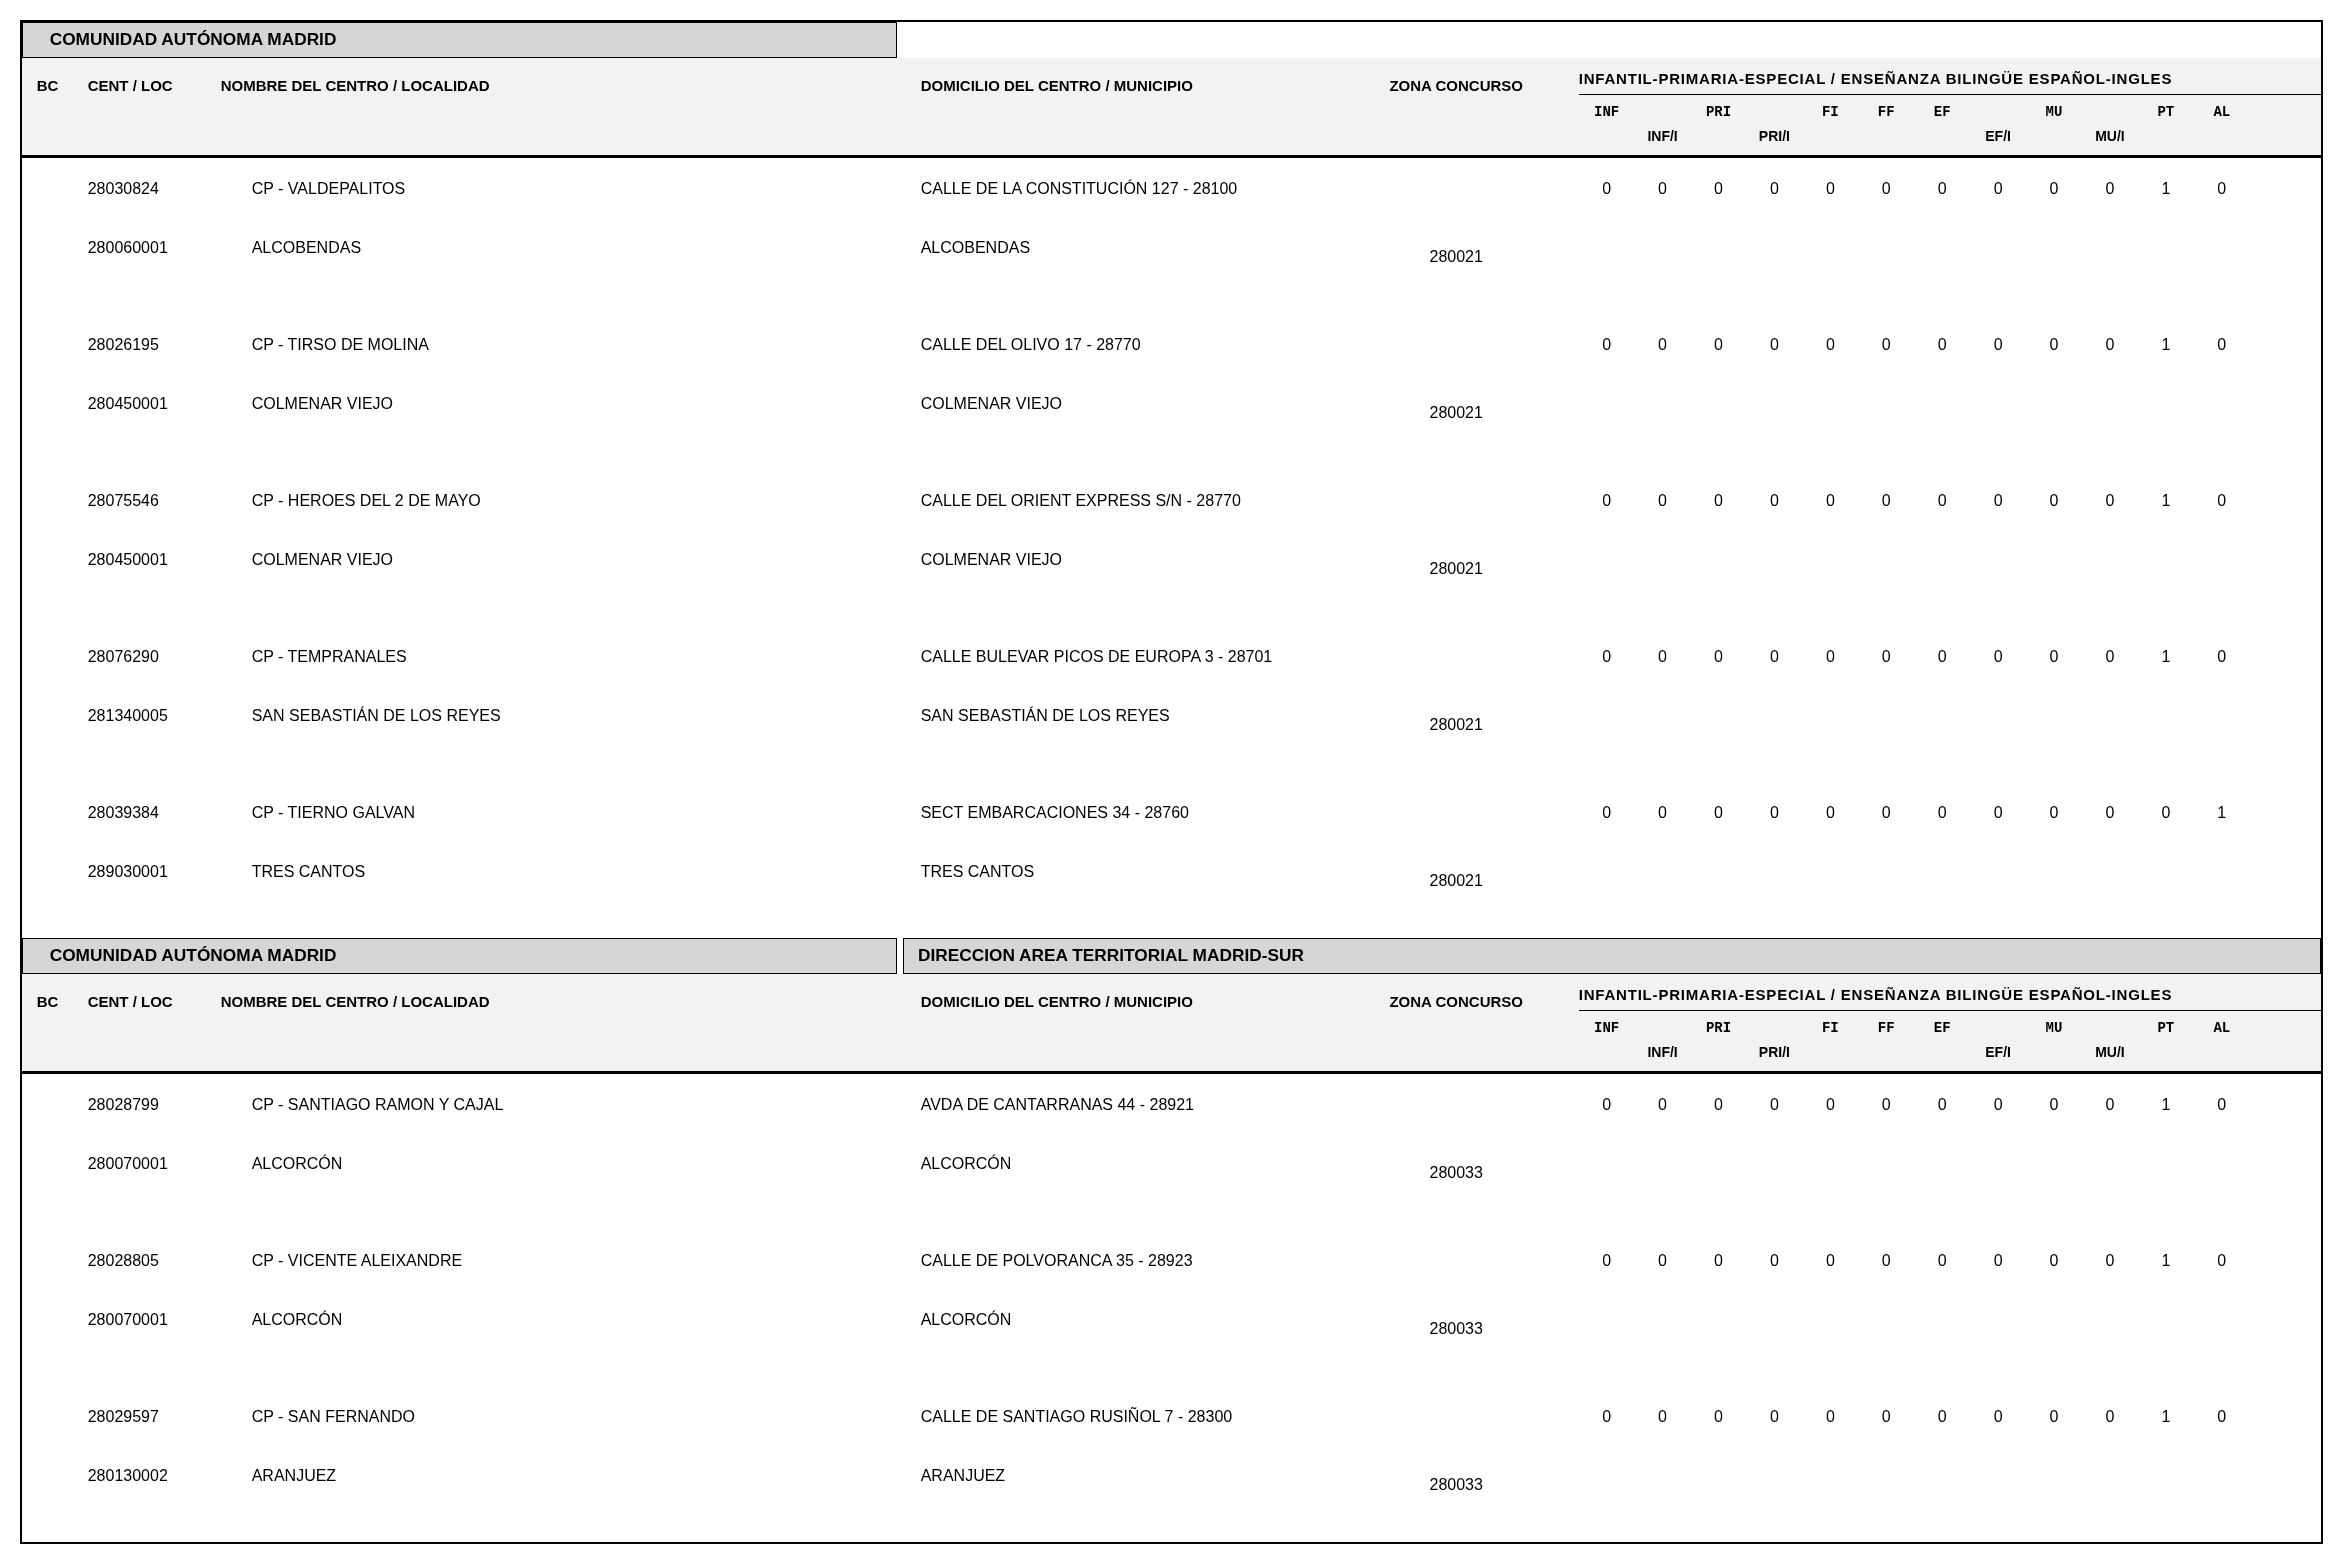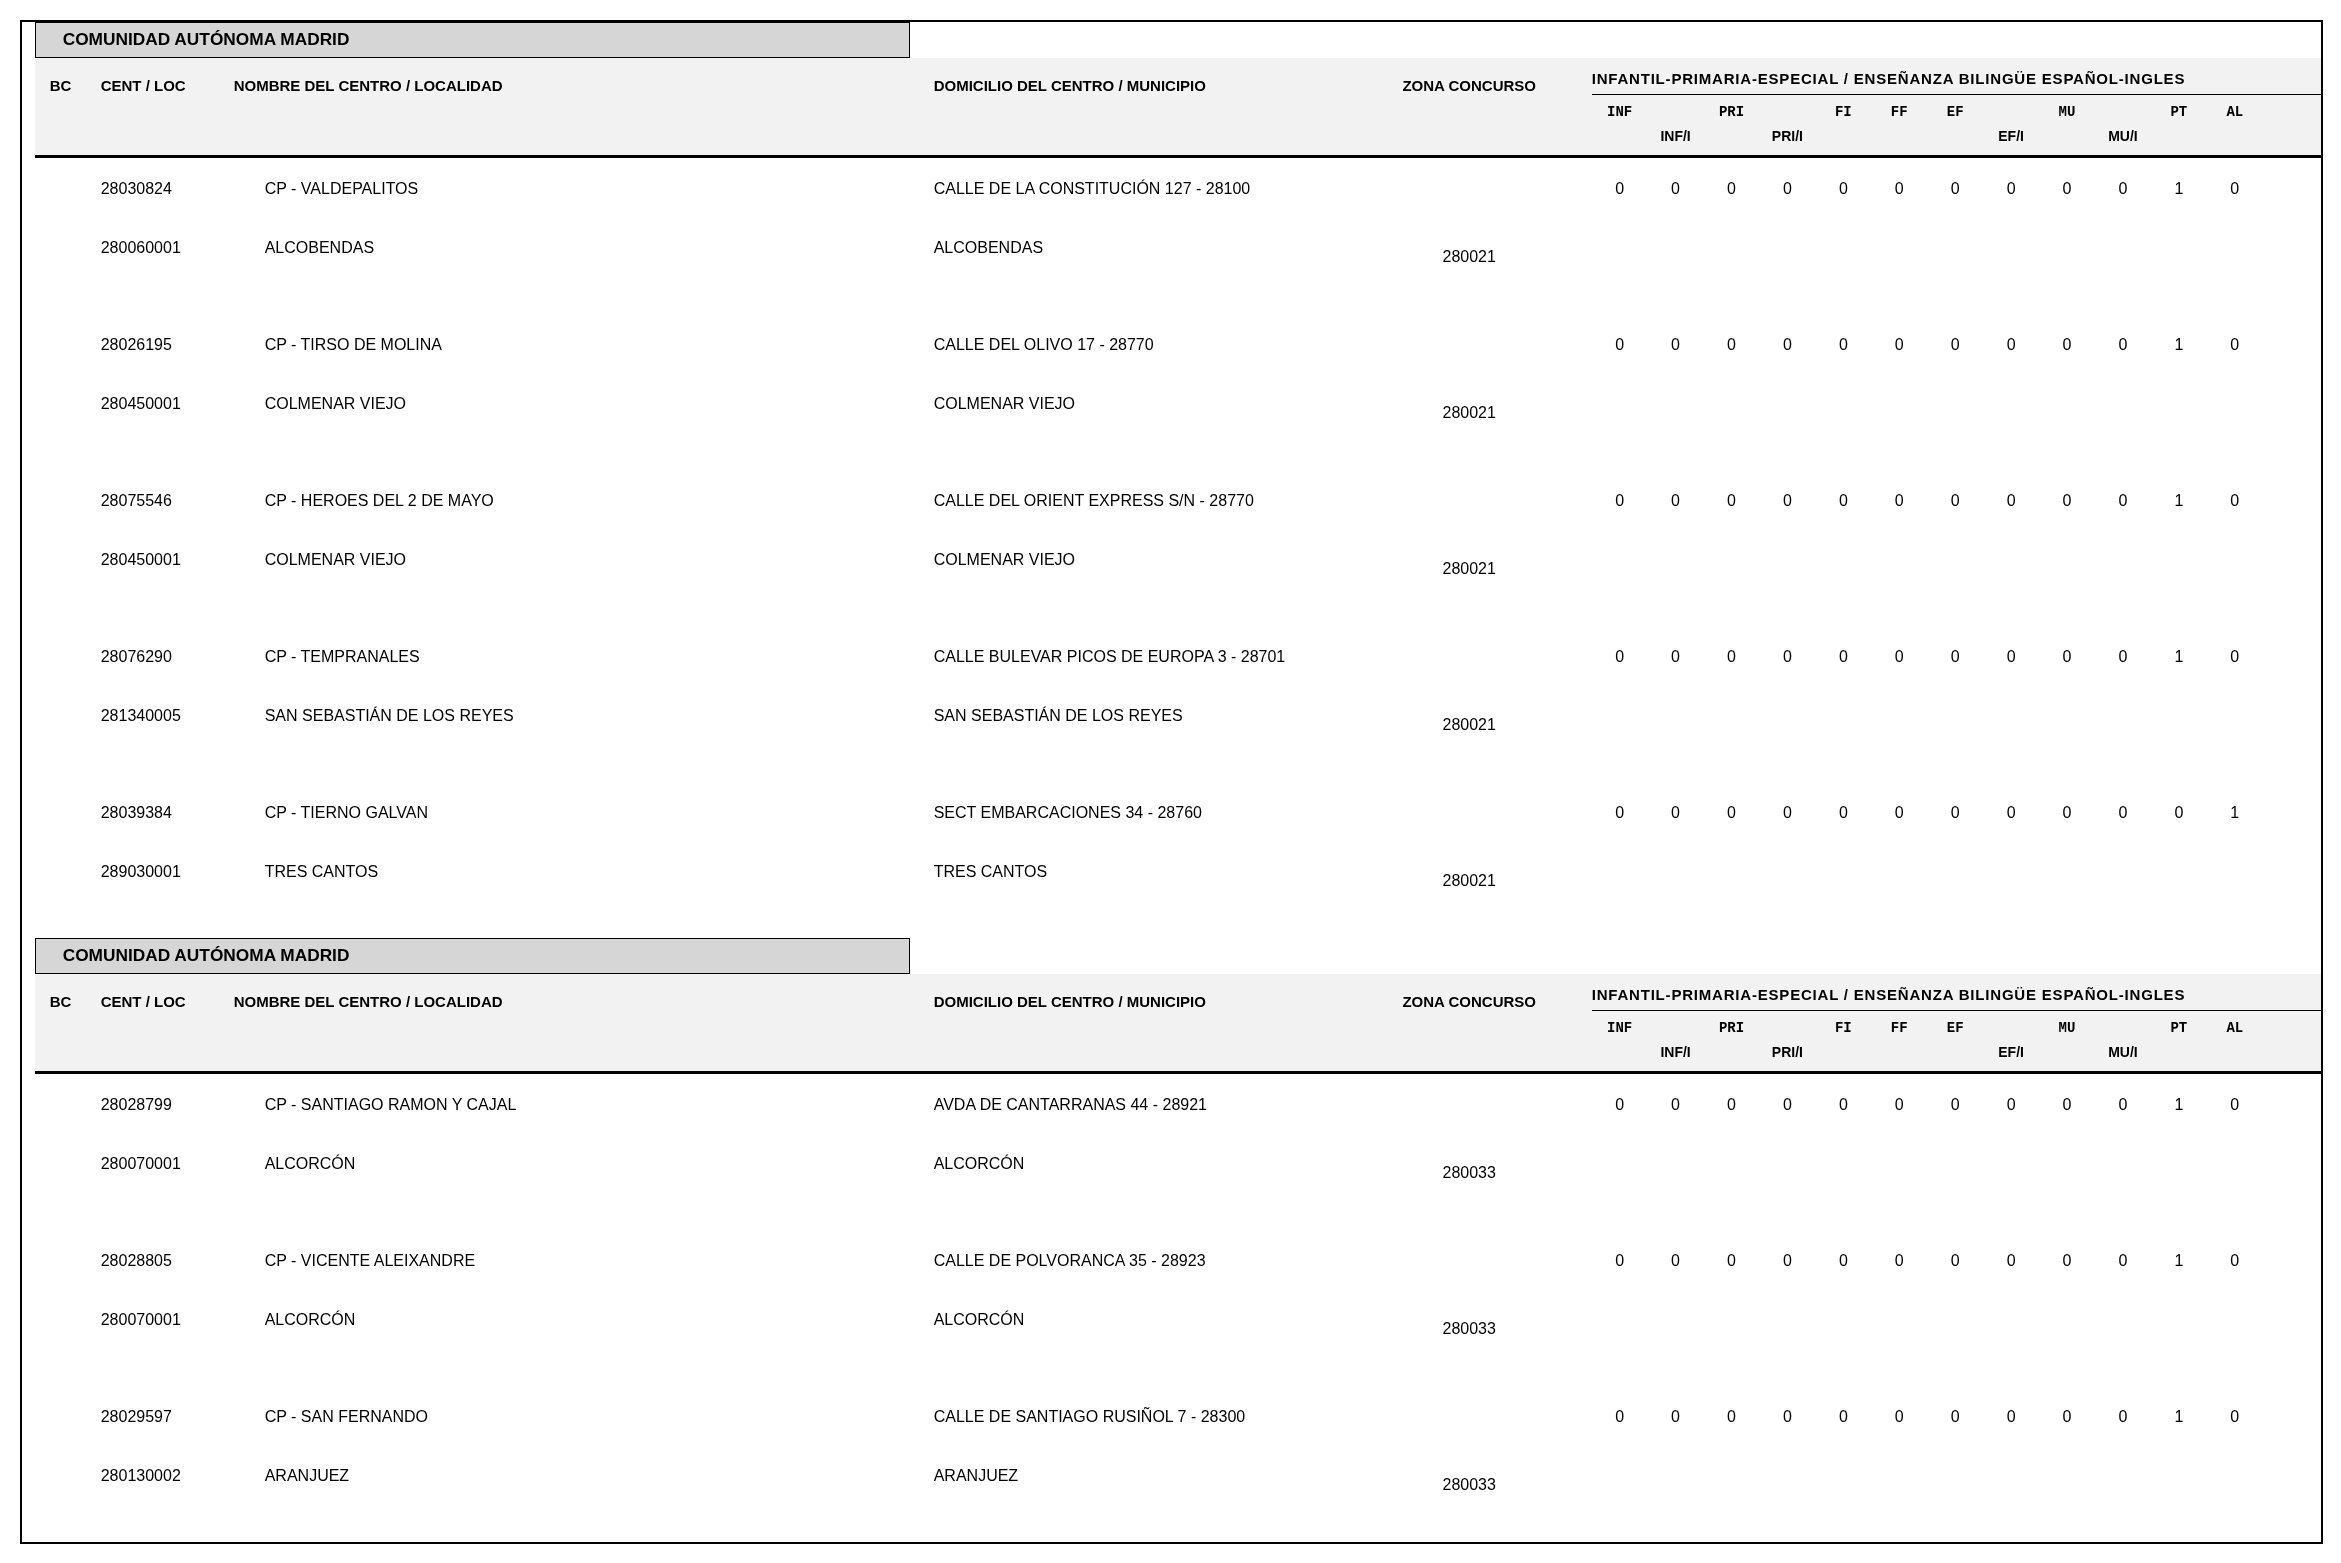--- a/index.html
+++ b/index.html
@@ -6,21 +6,21 @@
   html,body { background:#ffffff; }
   body {
     width:2342px; height:1563px; position:relative;
     font-family:"Liberation Sans","DejaVu Sans",sans-serif;
     color:#000;
   }
   .page-frame {
     position:absolute; left:19.7px; top:19.7px; width:2303px; height:1524px;
     border:2.4px solid var(--border,#000); background:var(--page-bg,#fff); overflow:hidden;
   }
-  .section { position:relative;padding-left:13px; }
+  .section { position:relative; }
 
   
   .title-bar { position:relative; height:36px; display:flex; }
   .title-cell {
     background:var(--title-bg,#d6d6d6); border:1.6px solid var(--border,#000);
     display:flex; align-items:center; font-weight:bold; font-size:17.3px; white-space:nowrap;
   }
   .title-cell.left  { width:875px; padding-left:27px; }
   .title-cell.right { flex:1; margin-left:6.3px; padding-left:14px; }
 
@@ -237,20 +237,23 @@
     <span class="cell line2 c-zona">280021</span>
   </div>
 </div>
   </section>
 
   <section class="section">
     <div class="title-bar">
       <div class="title-cell left">
         <span>COMUNIDAD AUTÓNOMA MADRID</span>
       </div>
+      <div class="title-cell right">
+        <span>DIRECCION AREA TERRITORIAL MADRID-SUR</span>
+      </div>
     </div>
     <div class="col-header">
       <span class="h h-bc">BC</span>
       <span class="h h-centloc">CENT / LOC</span>
       <span class="h h-nombre">NOMBRE DEL CENTRO / LOCALIDAD</span>
       <span class="h h-domicilio">DOMICILIO DEL CENTRO / MUNICIPIO</span>
       <span class="h h-zona">ZONA CONCURSO</span>
       <div class="group-hdr">INFANTIL-PRIMARIA-ESPECIAL / ENSEÑANZA BILINGÜE ESPAÑOL-INGLES</div>
       <div class="subgrid">
             <div class="subcol">

